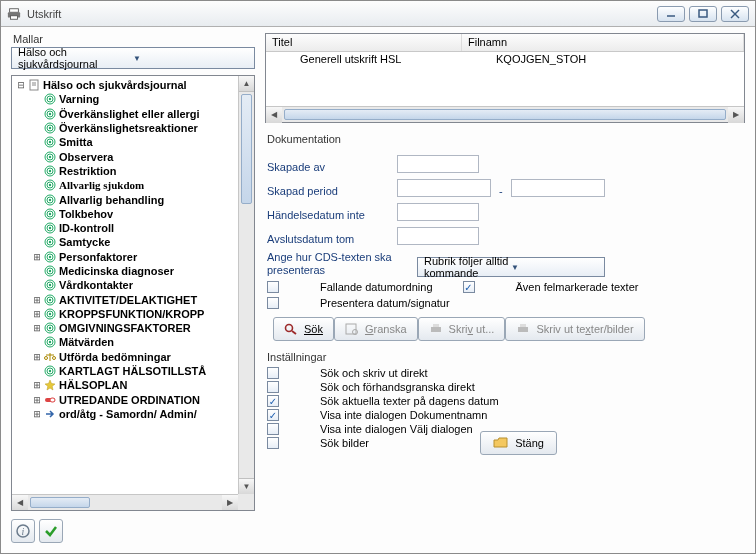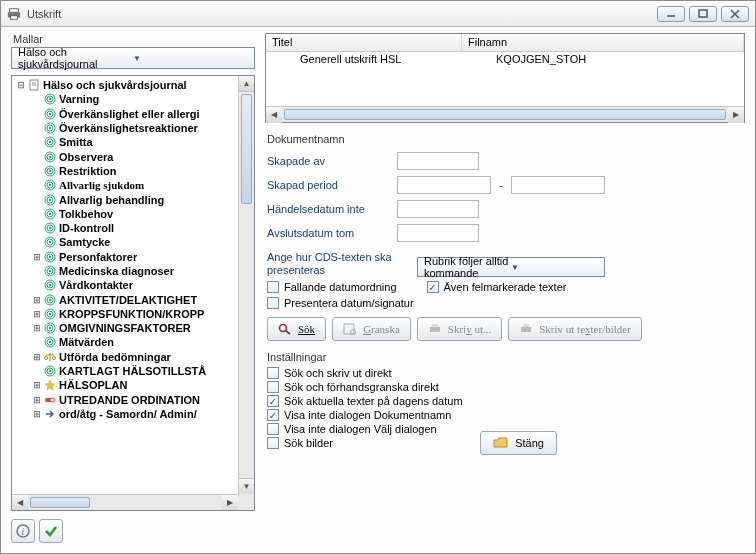--- a/index.html
+++ b/index.html
@@ -44,32 +44,32 @@
 .trow { display: flex; height: 16px; }
 .trow .td { padding: 1px 6px; }
 .trow .td.c0 { width: 196px; }
 .trow .td.c1 { flex: 1; }
 .thscroll { position: absolute; left: 0; bottom: 0; right: 0; height: 16px; background: #e9e9e9; border-top: 1px solid #c6c6c6; }
 .thscroll .sbtn { width: 16px; height: 16px; display: inline-block; background: linear-gradient(#f7f7f7,#d8d8d8); text-align: center; font-size: 8px; color: #555; line-height: 16px; cursor: pointer; }
 .thscroll .sbtn.r { float: right; }
 .thscroll .thumb { position: absolute; top: 2px; bottom: 2px; left: 18px; right: 18px; background: linear-gradient(#e4ecf5,#c5d6ea); border: 1px solid #95adc9; border-radius: 2px; }
 .docpanel { padding: 0 2px; }
 .fieldset-label { color: #333; margin-bottom: 4px; }
-.formrow { display: flex; align-items: center; height: 24px; }
+.formrow { display: flex; align-items: flex-end; height: 24px; }
 .formrow .flabel { width: 130px; color: #1a3d7a; }
 .formrow .flabel.wide { width: 150px; }
 .tinput { height: 18px; width: 82px; border: 1px solid #b0b7c3; background: #fff; }
 .tinput.w100 { width: 94px; }
 .dash { margin: 0 8px; color: #1a3d7a; }
 .selectbox { height: 20px; width: 188px; border: 1px solid #7a8aa0; background: linear-gradient(#fff,#e8eef5); display: flex; align-items: center; padding: 0 6px; cursor: pointer; }
 .selectbox span { flex: 1; }
 .checkrow { display: flex; align-items: center; gap: 30px; margin: 4px 0; }
-.chk { display: inline-flex; align-items: center; cursor: pointer; }
+.chk { display: inline-flex; align-items: center; cursor: pointer; gap: 36px; }
 .chk .box { width: 12px; height: 12px; border: 1px solid #7a8aa0; background: linear-gradient(#fff,#e7eef7); margin-right: 5px; display: inline-flex; align-items: center; justify-content: center; font-size: 10px; color: #1d5eb0; }
-.btnrow { display: flex; gap: 6px; margin: 8px 0 10px 0; font-family: Liberation Serif, serif; }
+.btnrow { display: flex; margin: 8px 0 10px 6px; }
 .btn { height: 24px; border: 1px solid #9aa7b6; border-radius: 3px; background: linear-gradient(#fff,#e4e9ef); display: inline-flex; align-items: center; padding: 0 10px; cursor: pointer; gap: 6px; }
 .btn.disabled { color: #888; cursor: default; }
 .btn .u { text-decoration: underline; }
 .settings .chk { margin: 2px 0; display: flex; }
 .closerow { display: flex; justify-content: center; margin-top: -20px; margin-left: 27px; }
 .closebtn { height: 24px; border: 1px solid #9aa7b6; border-radius: 3px; background: linear-gradient(#fff,#e4e9ef); display: inline-flex; align-items: center; padding: 0 12px; cursor: pointer; gap: 6px; }
 </style>
 </head>
 <body>
 
@@ -411,21 +411,21 @@
           </div>
         </div>
         <div class="thscroll">
           <div class="sbtn">◀</div>
           <div class="thumb"></div>
           <div class="sbtn r">▶</div>
         </div>
       </div>
 
       <div class="docpanel">
-        <div class="fieldset-label">Dokumentnamn</div>
+        <div class="fieldset-label">Dokumentation</div>
 
         <div class="formrow">
           <div class="flabel">Skapade av</div>
           <input class="tinput" style="">
         </div>
         <div class="formrow">
           <div class="flabel">Skapad period</div>
           <input class="tinput w100" style="">
           <span class="dash">-</span>
           <input class="tinput w100" style="">

